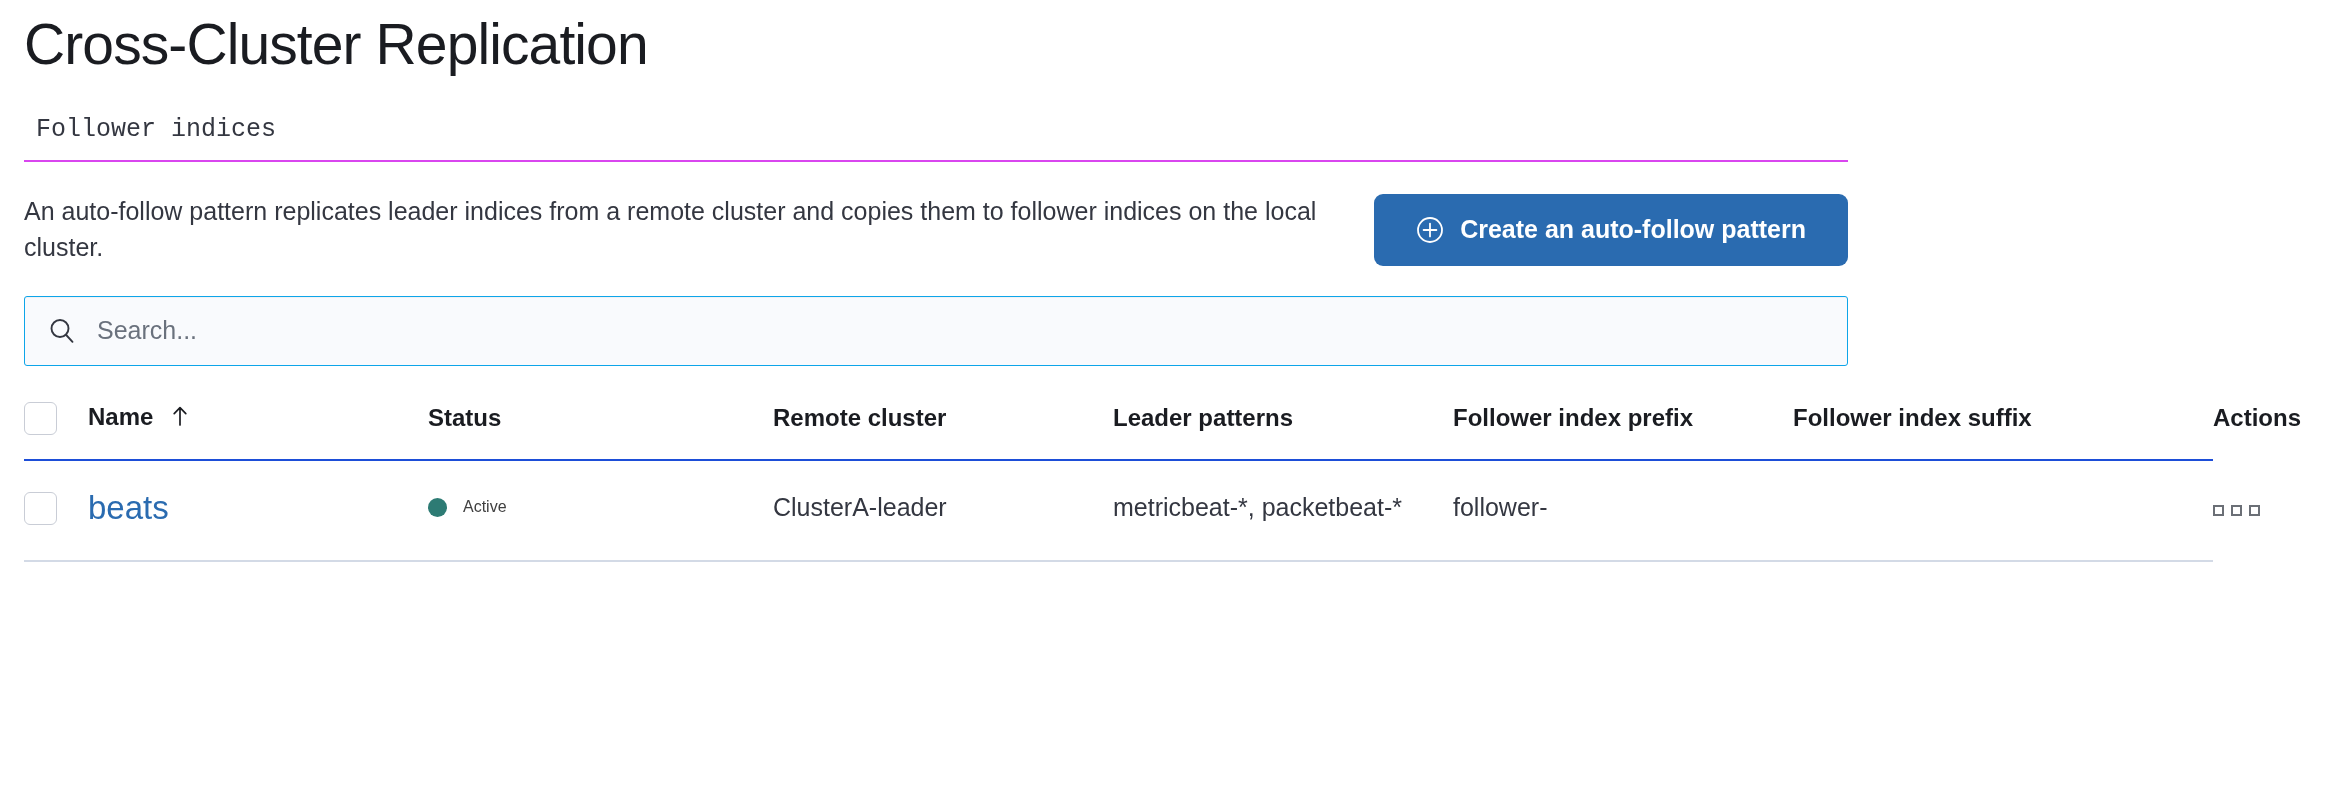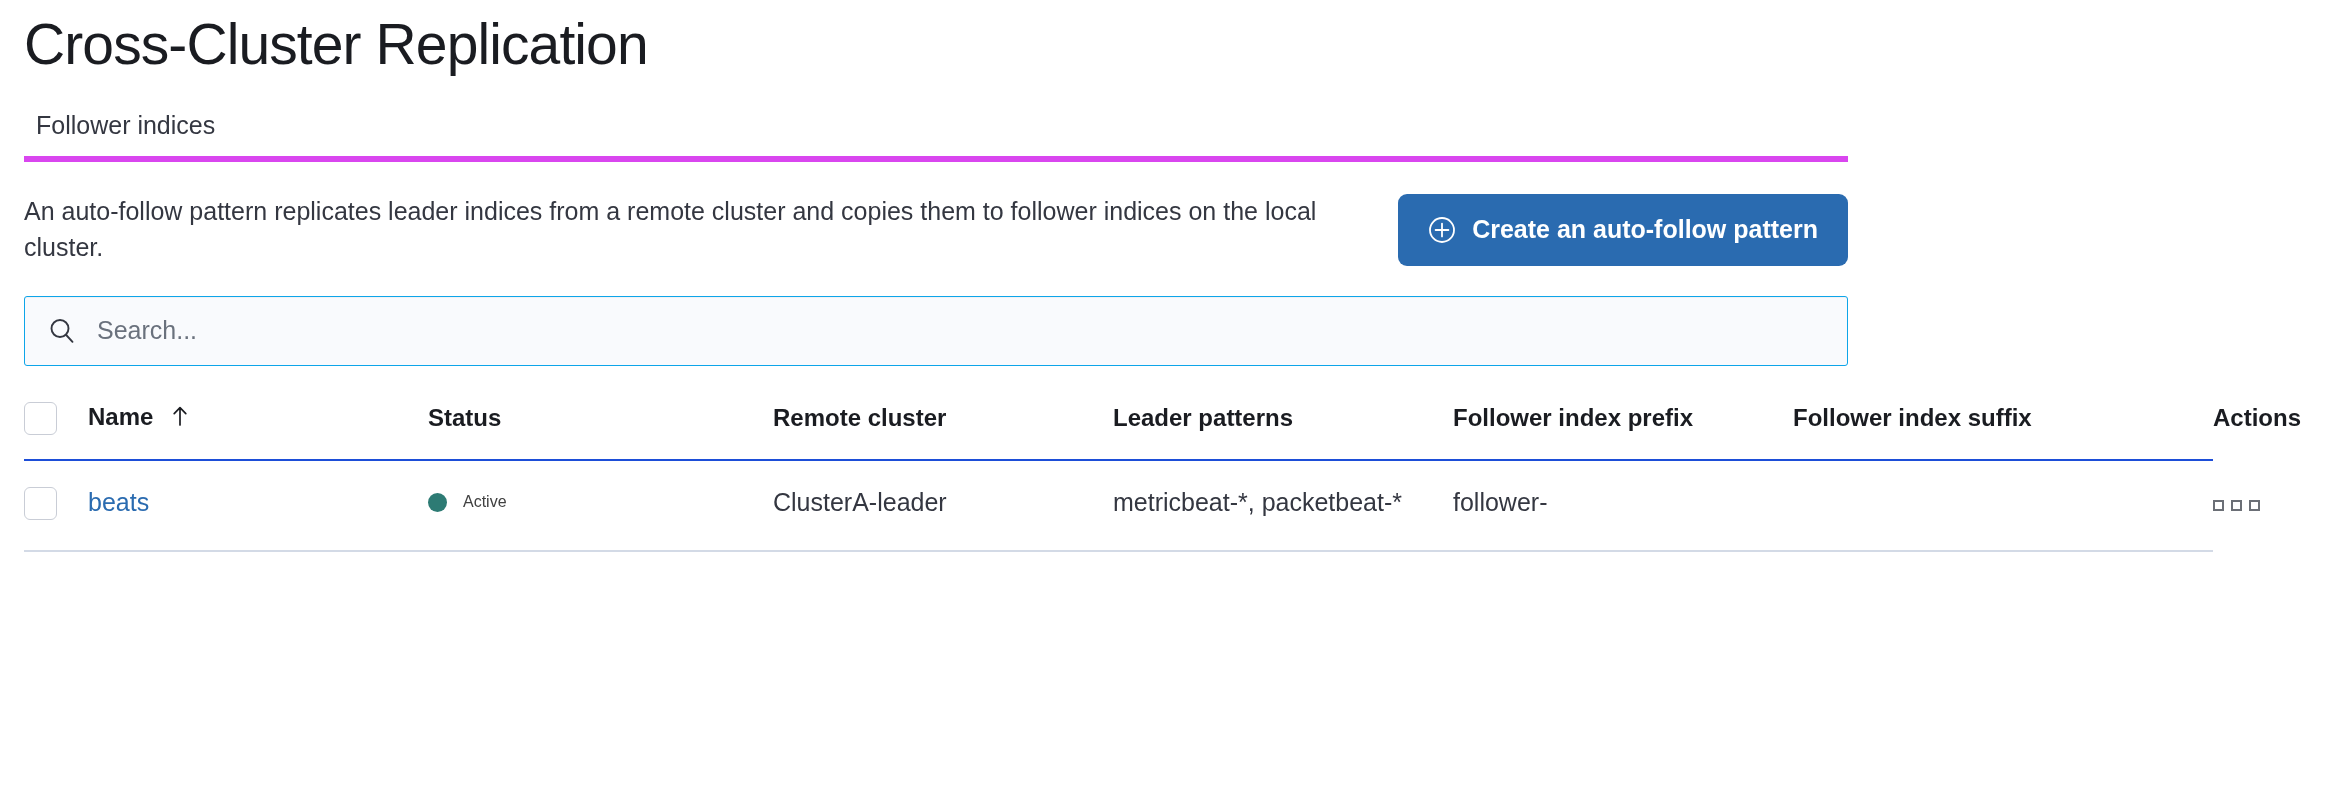--- a/index.html
+++ b/index.html
@@ -34,22 +34,23 @@
     line-height: 1.15;
   }
 
   
   .tabs {
     display: flex;
     align-items: flex-end;
     gap: 14px;
     margin-top: 26px;
     position: relative;
-    border-bottom: 6px solid #d946ef;
+    border-bottom: 2px solid #d946ef;
     height: 58px;
+    font-family: Liberation Mono, monospace;
   }
   .tab {
     font-size: 25px;
     line-height: 1;
     padding: 0 30px 18px 30px;
     color: #343741;
     cursor: pointer;
     position: relative;
     background: none;
     border: none;
@@ -85,21 +86,21 @@
     max-width: 1700px;
     font-weight: 400;
   }
   .create-btn {
     flex: 0 0 auto;
     background: #2a6bb0;
     color: #ffffff;
     border: none;
     border-radius: 9px;
     height: 72px;
-    padding: 0 30px;
+    padding: 0 42px;
     font-size: 25px;
     font-family: inherit;
     font-weight: 700;
     display: inline-flex;
     align-items: center;
     gap: 16px;
     cursor: pointer;
     white-space: nowrap;
     margin-top: 2px;
   }
@@ -185,21 +186,21 @@
   .sort-arrow {
     display: inline-block;
     margin-left: 10px;
     vertical-align: -2px;
   }
 
   .link {
     color: #2a6bb0;
     text-decoration: none;
     cursor: pointer;
-    font-size: 25px;
+    font-size: 33px;
   }
 
   .status-cell { display: flex; align-items: center; gap: 16px; }
   .status-dot {
     width: 19px; height: 19px; border-radius: 50%;
     background: #2d7b74;
     flex: 0 0 auto;
   }
   .status-label { font-size: 16px; color: #404040; }
 

